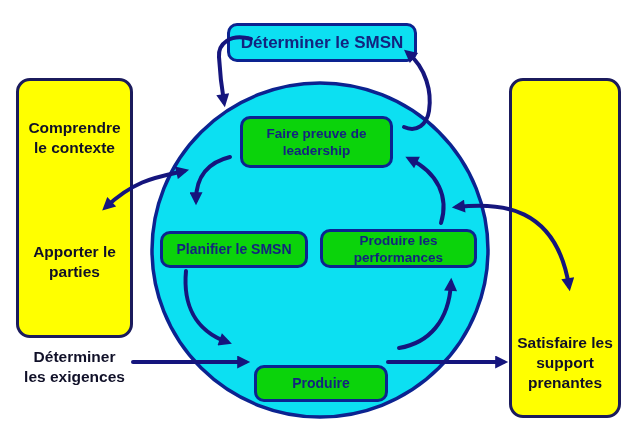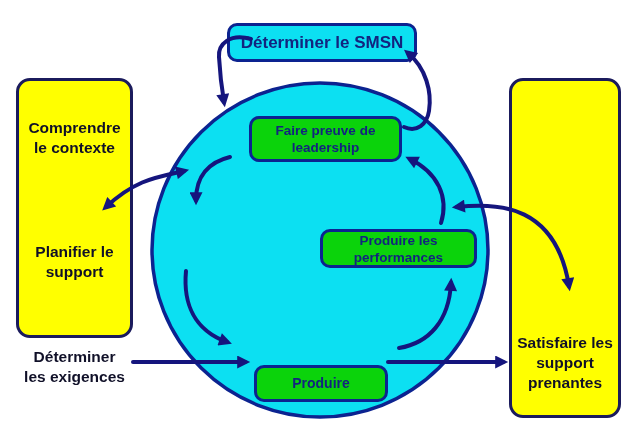--- a/index.html
+++ b/index.html
@@ -37,37 +37,37 @@
   
   .stepbox{
     position:absolute;z-index:2;
     background:var(--fill_green);
     border:3px solid var(--border_blue);
     border-radius:10px;
     color:var(--text_navy);
     display:flex;align-items:center;justify-content:center;
     text-align:center;font-size:13.5px;line-height:17px;padding:0 6px;
   }
-  #box-leadership{left:240px;top:116px;width:153px;height:46px;margin-left:9px;}
+  #box-leadership{left:240px;top:116px;width:153px;height:52px;}
   #box-plan{left:160px;top:231px;width:148px;height:37px;font-size:14px;}
   #box-evaluate{left:320px;top:229px;width:157px;height:39px;}
   #box-produce{left:254px;top:365px;width:134px;height:37px;font-size:14px;}
 </style>
 </head>
 <body>
 
 <div class="stage">
 
   <div class="topbox">
     <span>Déterminer le SMSN</span>
   </div>
 
   <div class="sidebox" style="left:16px;top:78px;width:117px;height:260px;">
     <div class="slot" style="top:37px">Comprendre le contexte</div>
-    <div class="slot" style="top:161px">Planifier le support</div>
+    <div class="slot" style="top:161px">Apporter le parties</div>
     <div class="slot" style="top:266px">Déterminer les exigences</div>
   </div>
 
   <div class="sidebox" style="left:509px;top:78px;width:112px;height:340px;">
     <div class="slot" style="top:252px">Satisfaire les support prenantes</div>
   </div>
 
   <svg class="layer" width="634" height="442" viewBox="0 0 634 442">
     <defs>
       <marker id="ah" viewBox="0 0 10 10" refX="6" refY="5" markerWidth="15" markerHeight="13" markerUnits="userSpaceOnUse" orient="auto-start-reverse">
@@ -89,20 +89,23 @@
     <path class="arrow" d="M 399,348 C 429,343 449,321 451,283" marker-end="url(#ah)"></path>
     <path class="arrow" d="M 441,223 C 449,197 438,173 410,159" marker-end="url(#ah)"></path>
 
     <path class="arrow" d="M 133,362 L 245,362" marker-end="url(#ah)"></path>
     <path class="arrow" d="M 388,362 L 503,362" marker-end="url(#ah)"></path>
   </svg>
 
   <div class="stepbox" id="box-leadership">
     <span>Faire preuve de leadership</span>
   </div>
+  <div class="stepbox" id="box-plan">
+    <span>Planifier le SMSN</span>
+  </div>
   <div class="stepbox" id="box-evaluate">
     <span>Produire les performances</span>
   </div>
   <div class="stepbox" id="box-produce">
     <span>Produire</span>
   </div>
 
 </div>
 
 </body></html>

